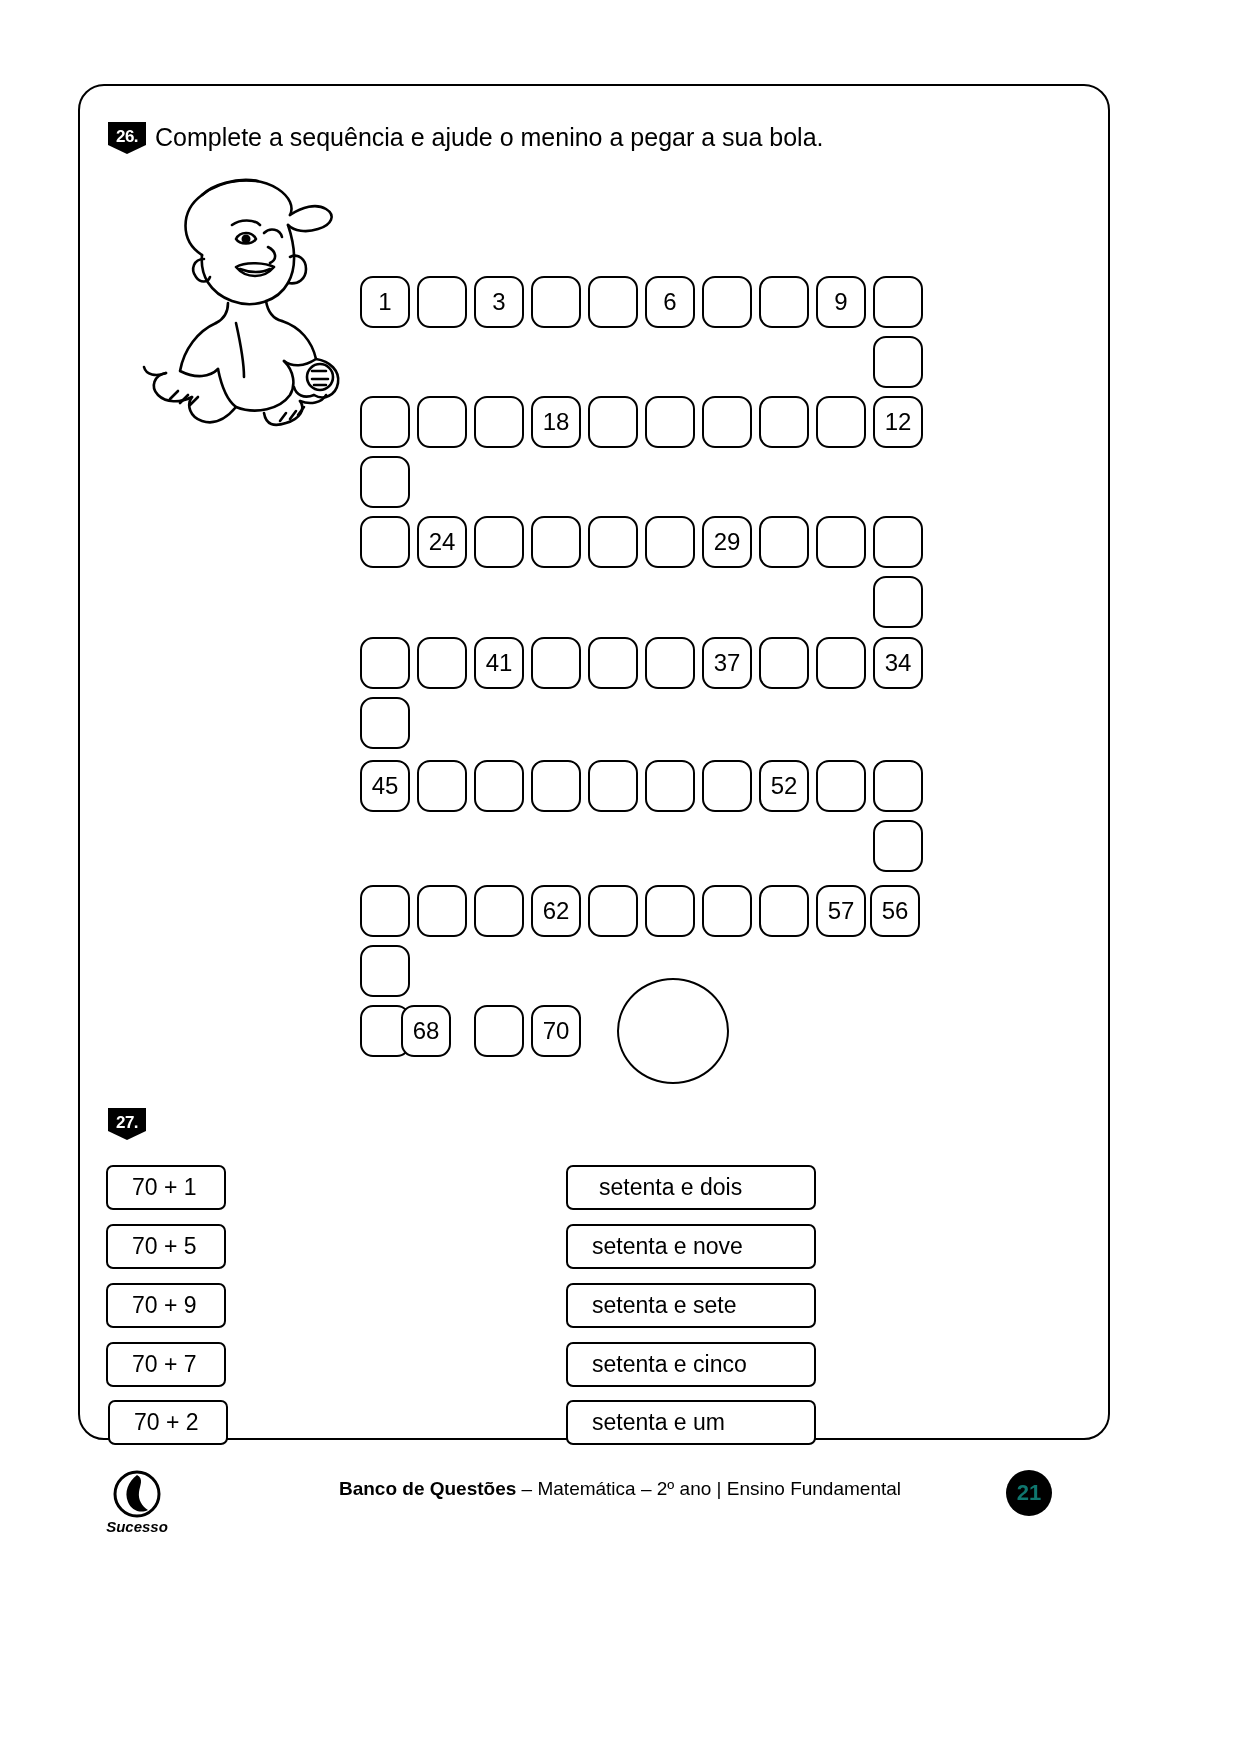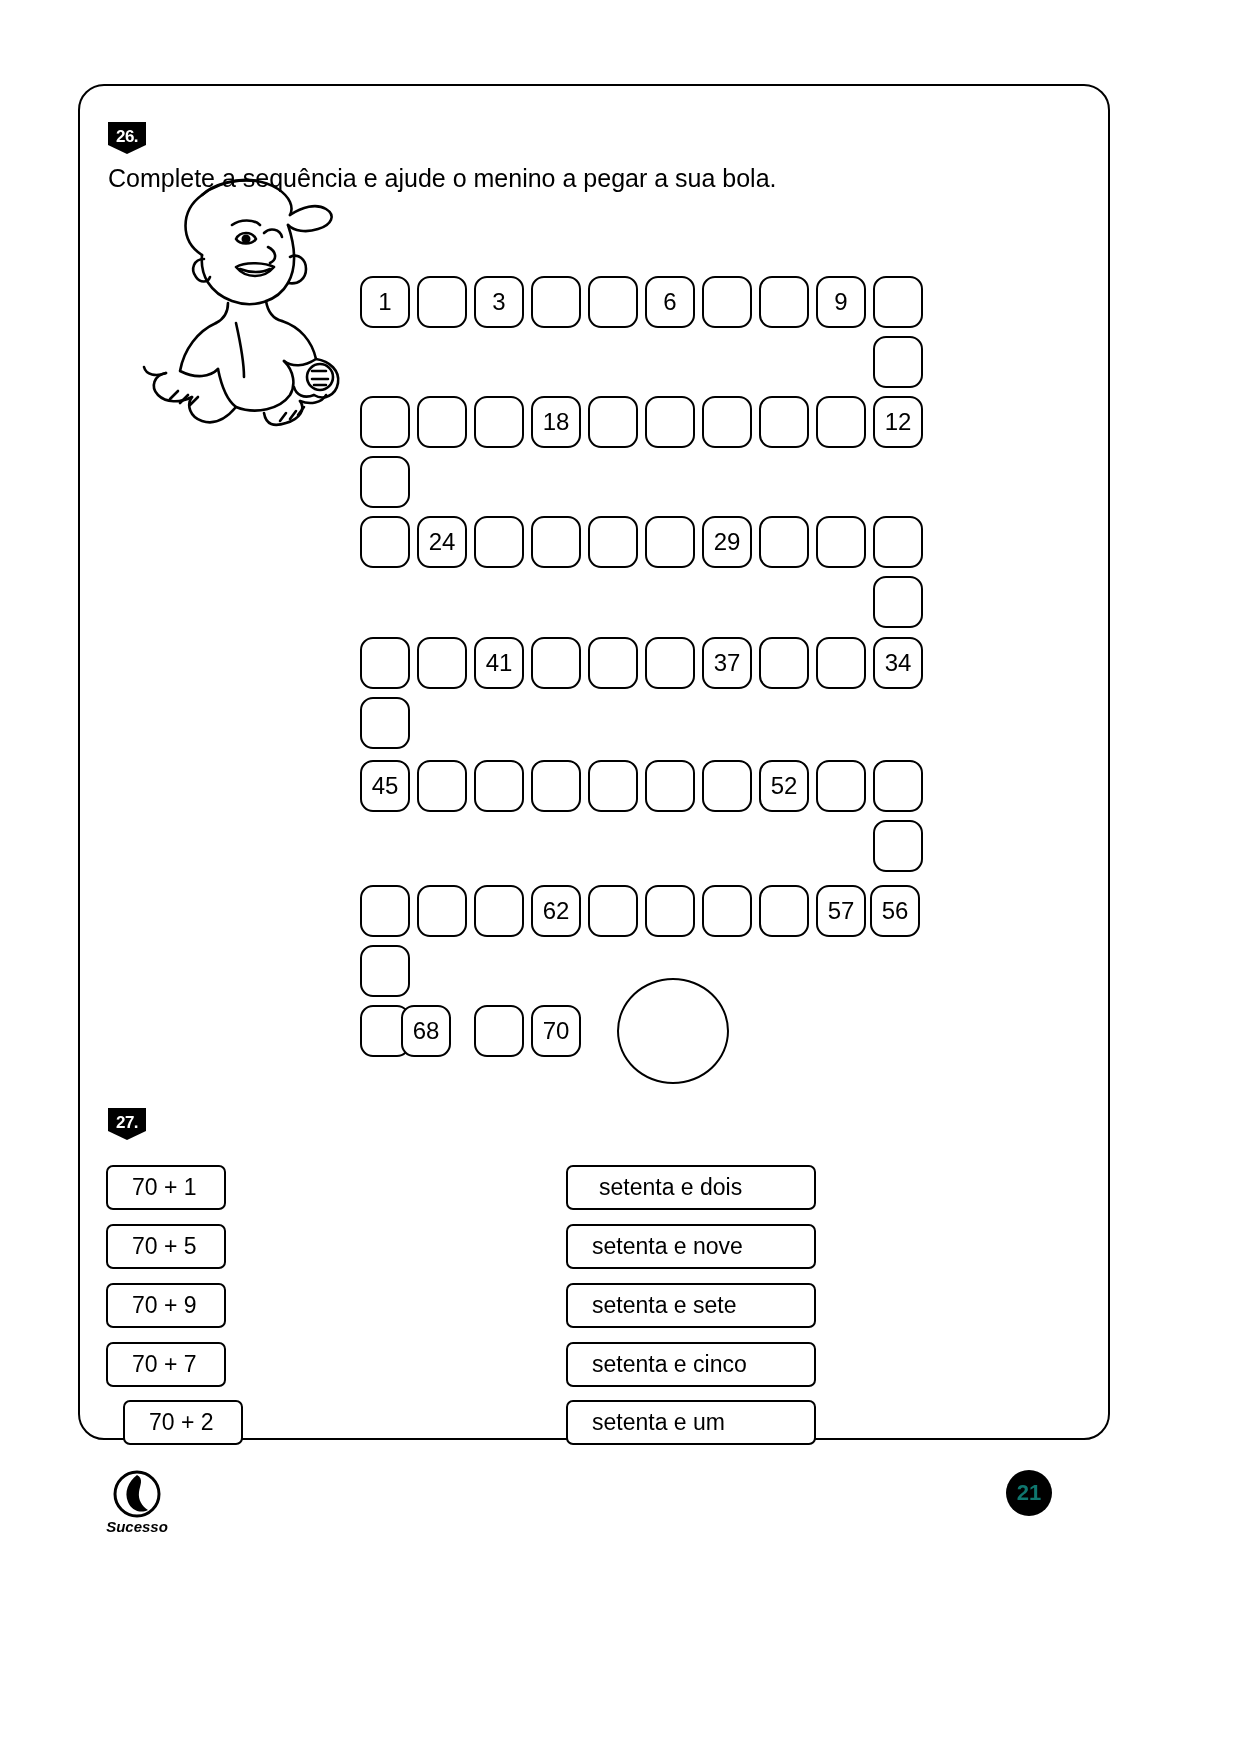--- a/index.html
+++ b/index.html
@@ -166,21 +166,21 @@
     font-size: 15px;
     font-weight: bold;
     font-style: italic;
   }
 </style>
 </head>
 <body>
 
 <div class="page-frame"></div>
 
-<div class="qrow" style="left:108px; top:122px;flex-direction:column;">
+<div class="qrow" style="left:108px; top:122px;">
   <span class="qnum">26.</span>
   <span class="qtext">Complete a sequência e ajude o menino a pegar a sua bola.</span>
 </div>
 
 <svg id="boy" viewBox="0 0 210 265">
   <g fill="none" stroke="#000" stroke-width="2.6" stroke-linecap="round" stroke-linejoin="round">
 
     <path d="M62 92 C40 78 40 48 62 32 C82 16 116 12 138 26 C150 34 154 44 150 52"></path>
     <path d="M150 52 C162 44 176 40 186 46 C196 52 192 62 178 66 C166 70 154 68 148 62"></path>
     <path d="M62 32 C72 22 96 14 118 18"></path>
@@ -315,32 +315,35 @@
 <div class="qrow" style="left:108px; top:1108px;">
   <span class="qnum">27.</span>
 </div>
 
 <div>
 
   <div class="match-box match-left" style="left:106px; top:1165px;">70 + 1</div>
   <div class="match-box match-left" style="left:106px; top:1224px;">70 + 5</div>
   <div class="match-box match-left" style="left:106px; top:1283px;">70 + 9</div>
   <div class="match-box match-left" style="left:106px; top:1342px;">70 + 7</div>
-  <div class="match-box match-left" style="left:123px; top:1400px;">70 + 2</div>
+  <div class="match-box match-left" style="left:108px; top:1400px;">70 + 2</div>
 
   <div class="match-box match-right" style="left:566px; top:1165px;padding-left:31px;">setenta e dois</div>
   <div class="match-box match-right" style="left:566px; top:1224px;">setenta e nove</div>
   <div class="match-box match-right" style="left:566px; top:1283px;">setenta e sete</div>
   <div class="match-box match-right" style="left:566px; top:1342px;">setenta e cinco</div>
   <div class="match-box match-right" style="left:566px; top:1400px;">setenta e um</div>
 </div>
 
 <div class="footer">
 
   <svg class="logo" viewBox="0 0 118 62">
     <circle cx="59" cy="28" r="22" fill="none" stroke="#000" stroke-width="3"></circle>
     <path d="M59 9 C50 16 46 26 50 36 C53 44 62 48 70 44 C64 40 60 34 61 26 C62 19 66 13 59 9 Z" fill="#000"></path>
   </svg>
   <div class="logo-word">Sucesso</div>
 
+  <div class="footer-text">
+    <b>Banco de Questões</b><span> – Matemática – 2º ano | Ensino Fundamental</span>
+  </div>
 
   <div class="page-badge">21</div>
 </div>
 
 </body></html>

